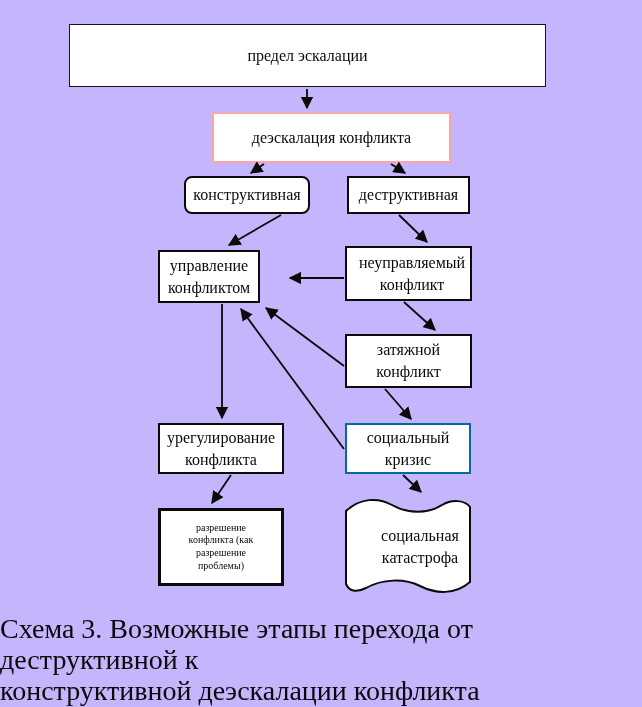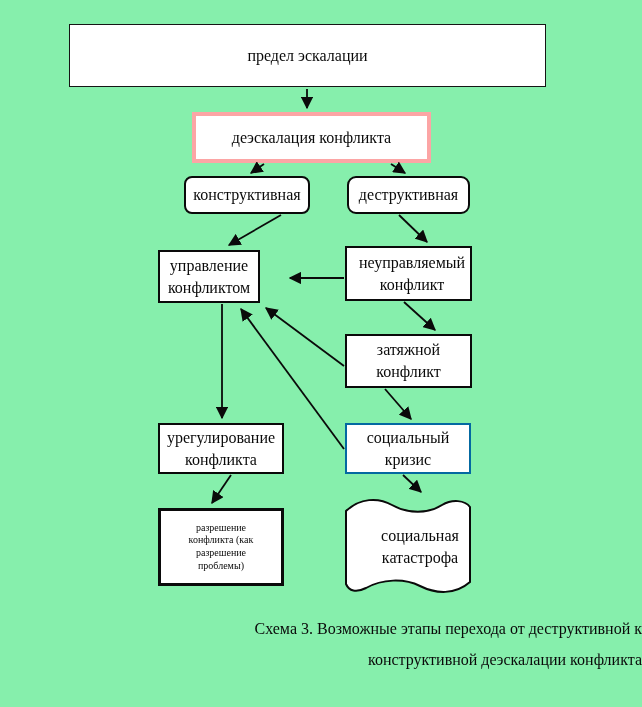--- a/index.html
+++ b/index.html
@@ -1,42 +1,42 @@
 <!DOCTYPE html>
 <html><head>
 <meta charset="utf-8">
 <style>
   html,body { margin:0; padding:0; background:#fff; }
   .page {
-    position:relative; width:642px; height:707px; background:#86efac;
+    position:relative; width:642px; height:707px; background:#c4b5fd;
     font-family:"Liberation Serif", serif; color:#0a0a0a; overflow:hidden;
   }
   .node {
     position:absolute; box-sizing:border-box; background:#ffffff;
     display:flex; align-items:center; justify-content:center;
     text-align:center; font-size:16px; line-height:1.35;
     white-space:pre-line; color:#0a0a0a; z-index:2;
   }
   .n-limit        { left:69px;  top:24px;  width:477px; height:63px; border:1.5px solid #151515; }
-  .n-deesc        { left:192px; top:112px; width:239px; height:51px; border:4px solid #fca5a5; }
+  .n-deesc        { left:212px; top:112px; width:239px; height:51px; border:2px solid #fca5a5; }
   .n-constructive { left:184px; top:176px; width:126px; height:38px; border:2px solid #0a0a0a; border-radius:8px; }
-  .n-destructive  { left:347px; top:176px; width:123px; height:38px; border:2px solid #0a0a0a; border-radius:9px; }
+  .n-destructive  { left:347px; top:176px; width:123px; height:38px; border:2px solid #0a0a0a; border-radius:0; }
   .n-manage       { left:158px; top:250px; width:102px; height:53px; border:2px solid #0a0a0a; }
   .n-unmanaged    { left:345px; top:246px; width:127px; height:55px; border:2px solid #0a0a0a;padding-left:7px; }
   .n-protracted   { left:345px; top:334px; width:127px; height:54px; border:2px solid #0a0a0a;font-family:Liberation Serif, serif; }
   .n-settlement   { left:158px; top:423px; width:126px; height:51px; border:2px solid #0a0a0a;font-family:Liberation Serif, serif; }
   .n-crisis       { left:345px; top:423px; width:126px; height:51px; border:2px solid #0369a1; }
   .n-resolution   { left:158px; top:508px; width:126px; height:78px; border:3px solid #0a0a0a; font-size:10px; line-height:1.27; }
   .n-catastrophe  { left:342px; top:494px; width:132px; height:106px; border:none; background:transparent; }
   .n-catastrophe svg.shape { position:absolute; left:0; top:0; }
   .n-catastrophe .lbl { position:relative; z-index:1;margin-left:24px; }
   .arrows { position:absolute; left:0; top:0; z-index:3; pointer-events:none; }
   .caption {
     position:absolute; left:0; top:613px; width:642px;
-    text-align:right; font-size:16px; line-height:31px;
+    text-align:left; font-size:28px; line-height:31px;
     white-space:pre-line; color:#0a0a0a; z-index:2;
   }
 </style>
 </head>
 <body>
 
 <div class="page">
 
   <div class="node n-limit">
     <span>предел эскалации</span>

